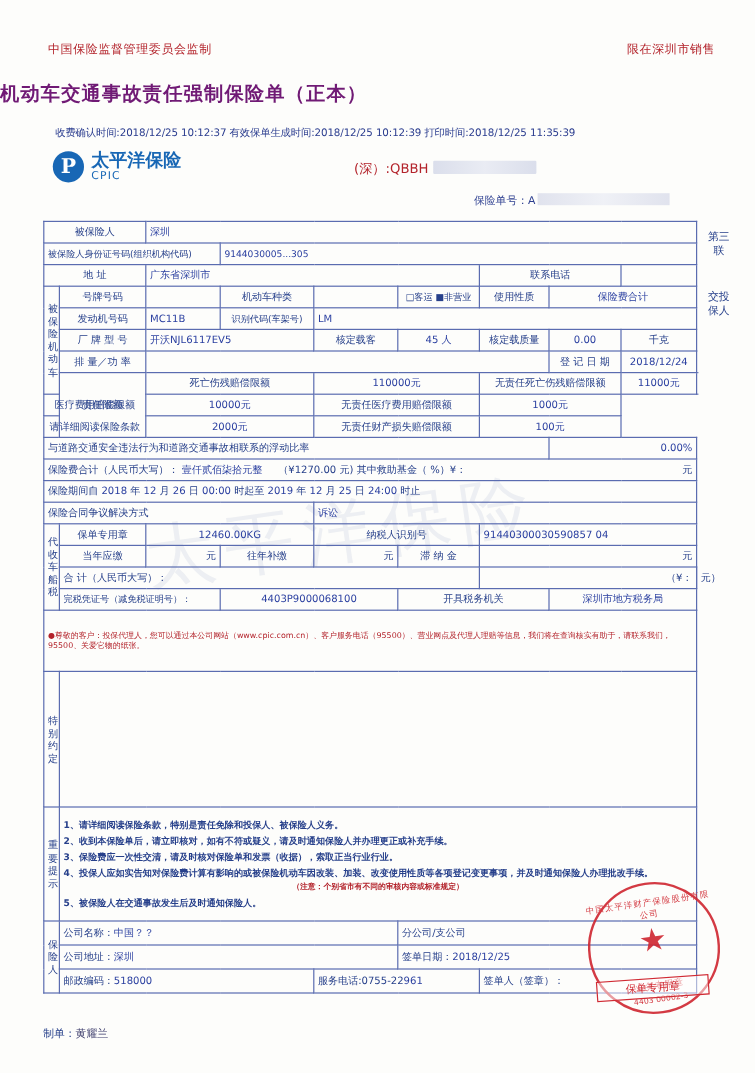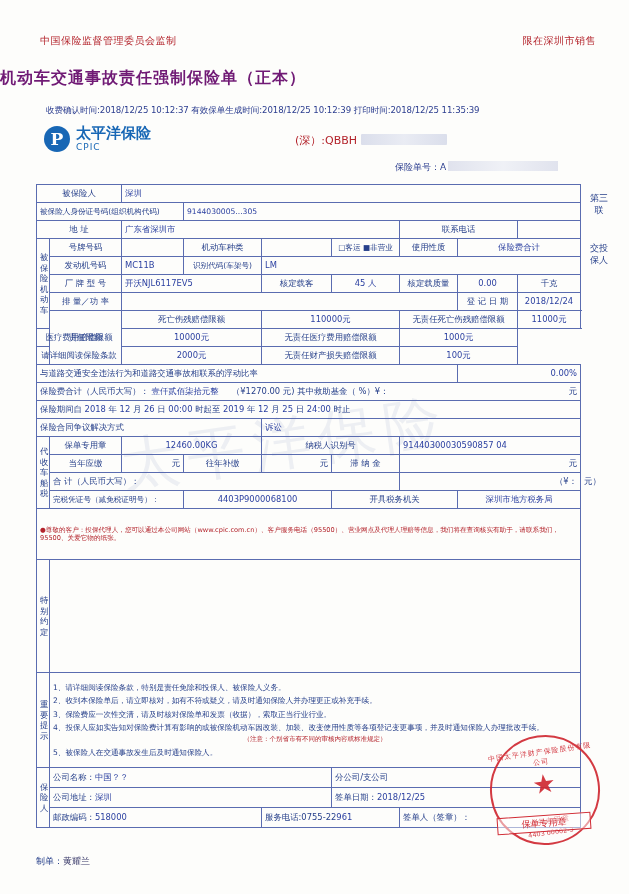--- a/index.html
+++ b/index.html
@@ -81,21 +81,21 @@
     font-size:9px;color:#27408b;text-align:center;line-height:1.35;
     display:flex;flex-direction:column;align-items:center;gap:26px;padding-top:8px;
   }
   .rstrip span{display:block;}
 
   
   .notice{
     font-size:6.6px;color:#b3232b;line-height:1.5;padding:3px 6px;
   }
   .note-red{color:#b3232b;}
-  .bigcell{vertical-align:top;padding:4px 6px;}
+  .bigcell{vertical-align:top;padding:4px 6px;font-weight:bold;}
   .list{font-size:7.6px;line-height:1.75;color:#27408b;}
 
   
   .stamp{
     position:absolute;left:490px;top:735px;width:106px;height:106px;
     border:2px solid #d02a33;border-radius:50%;
     color:#d02a33;opacity:.92;transform:rotate(-8deg);
   }
   .stamp .star{
     position:absolute;left:50%;top:34px;transform:translateX(-50%);

